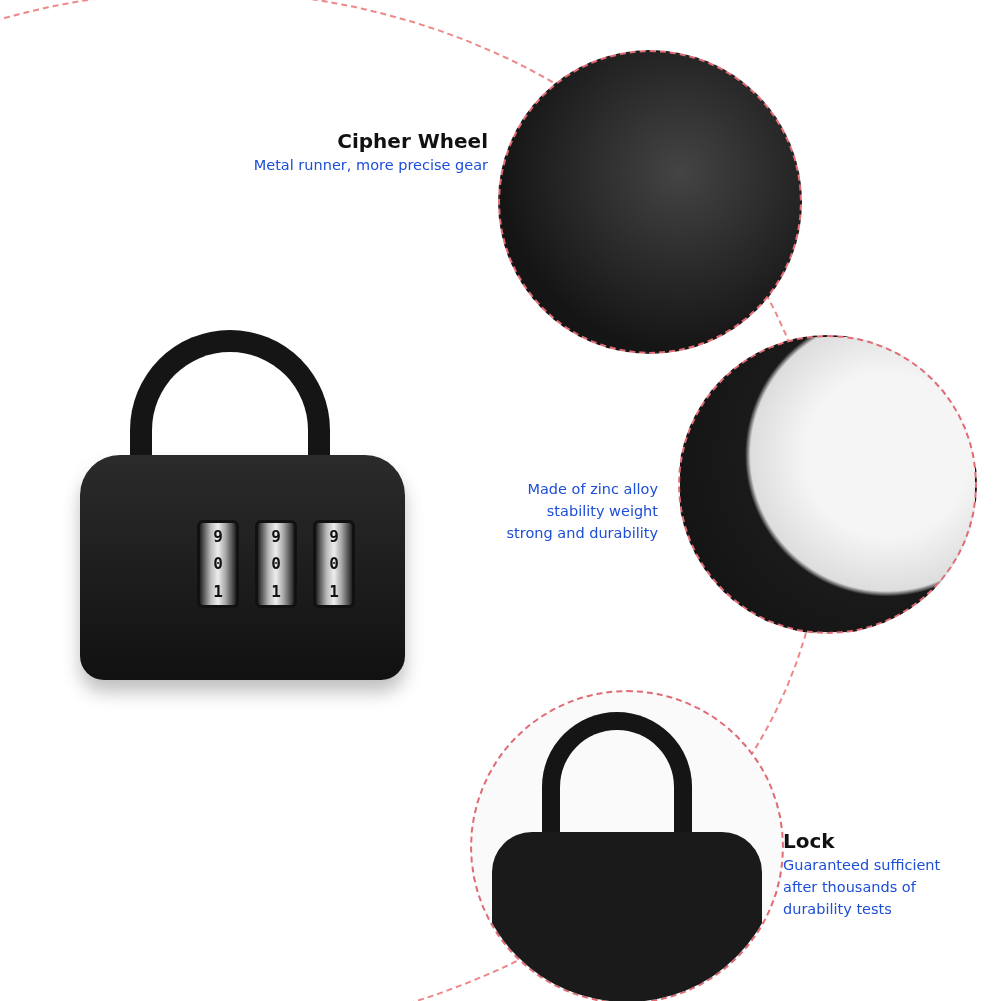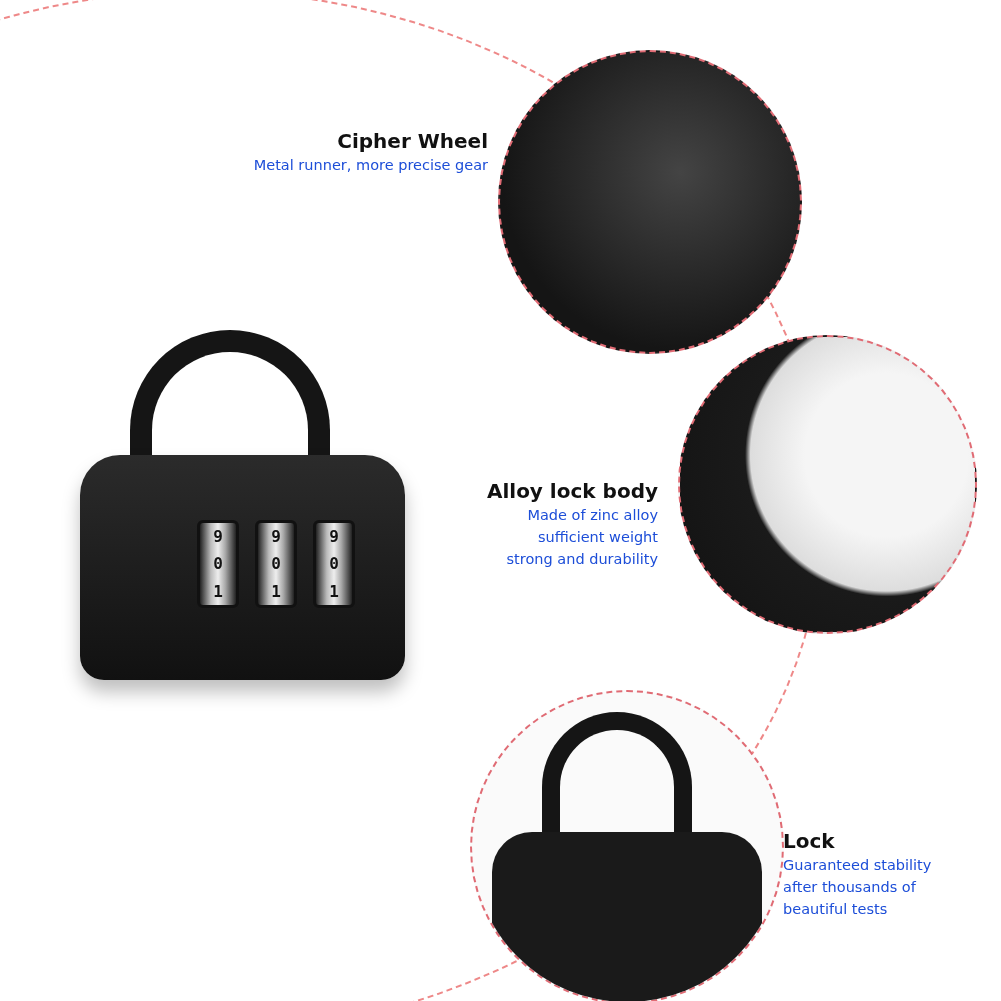--- a/index.html
+++ b/index.html
@@ -42,23 +42,22 @@
 <div class="circle" style="left:470px;top:690px;width:310px;height:310px;background:#fafafa;">
   <div style="position:absolute;left:70px;top:20px;width:150px;height:150px;border:18px solid #151515;border-bottom:none;border-radius:80px 80px 0 0;box-sizing:border-box;"></div>
   <div style="position:absolute;left:20px;top:140px;width:270px;height:200px;background:#1a1a1a;border-radius:40px 40px 0 0;"></div>
 </div>
 
 <div class="label right" style="right:513px;top:128px;">
   <h3>Cipher Wheel</h3>
   <p>Metal runner, more precise gear</p>
 </div>
 <div class="label right" style="right:343px;top:478px;">
-  <h3>Alloy lock body</h3>
   <p>Made of zinc alloy</p>
-  <p>sufficient weight</p>
+  <p>stability weight</p>
   <p>strong and durability</p>
 </div>
 <div class="label" style="left:783px;top:828px;">
   <h3>Lock</h3>
-  <p>Guaranteed stability</p>
+  <p>Guaranteed sufficient</p>
   <p>after thousands of</p>
-  <p>beautiful tests</p>
+  <p>durability tests</p>
 </div>
 
 </body></html>

